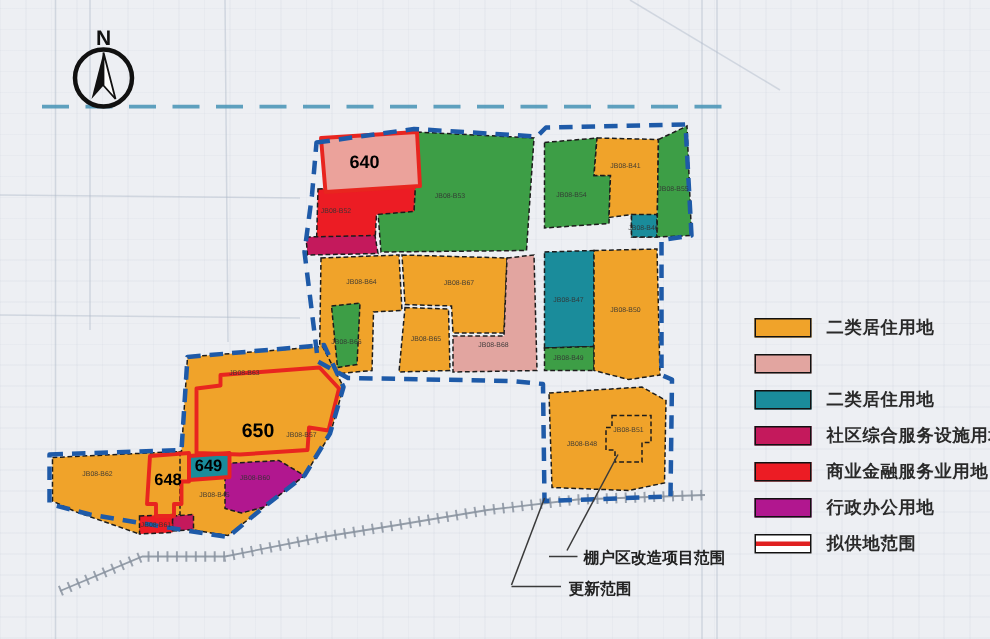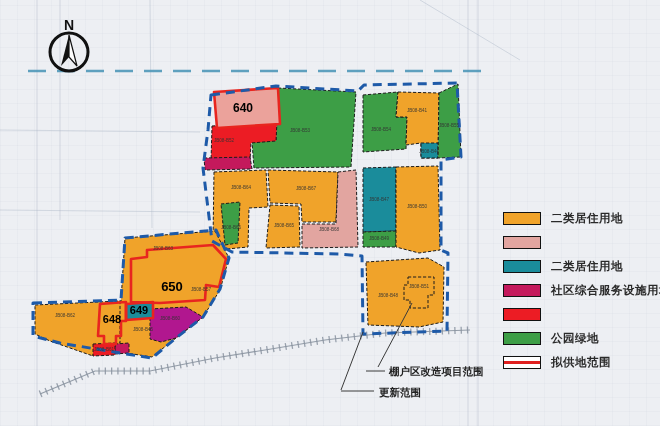--- a/index.html
+++ b/index.html
@@ -123,24 +123,25 @@
       <div class="legend-row">
         <span class="swatch" style="background: rgb(26, 140, 155);"></span>
         <span class="legend-label">二类居住用地</span>
       </div>
       <div class="legend-row">
         <span class="swatch" style="background: rgb(196, 25, 92);"></span>
         <span class="legend-label">社区综合服务设施用地</span>
       </div>
       <div class="legend-row">
         <span class="swatch" style="background: rgb(236, 28, 36);"></span>
+        <span class="legend-label">商业金融服务业用地</span>
       </div>
       <div class="legend-row">
-        <span class="swatch" style="background: rgb(61, 158, 70);"></span>
-        <span class="legend-label">公园绿地</span>
+        <span class="swatch" style="background: rgb(177, 23, 143);"></span>
+        <span class="legend-label">行政办公用地</span>
       </div>
       <div class="legend-row">
         <span class="swatch">
           <span class="supply-line"></span>
         </span>
         <span class="legend-label">拟供地范围</span>
       </div>
     </div>
 </div>
 

